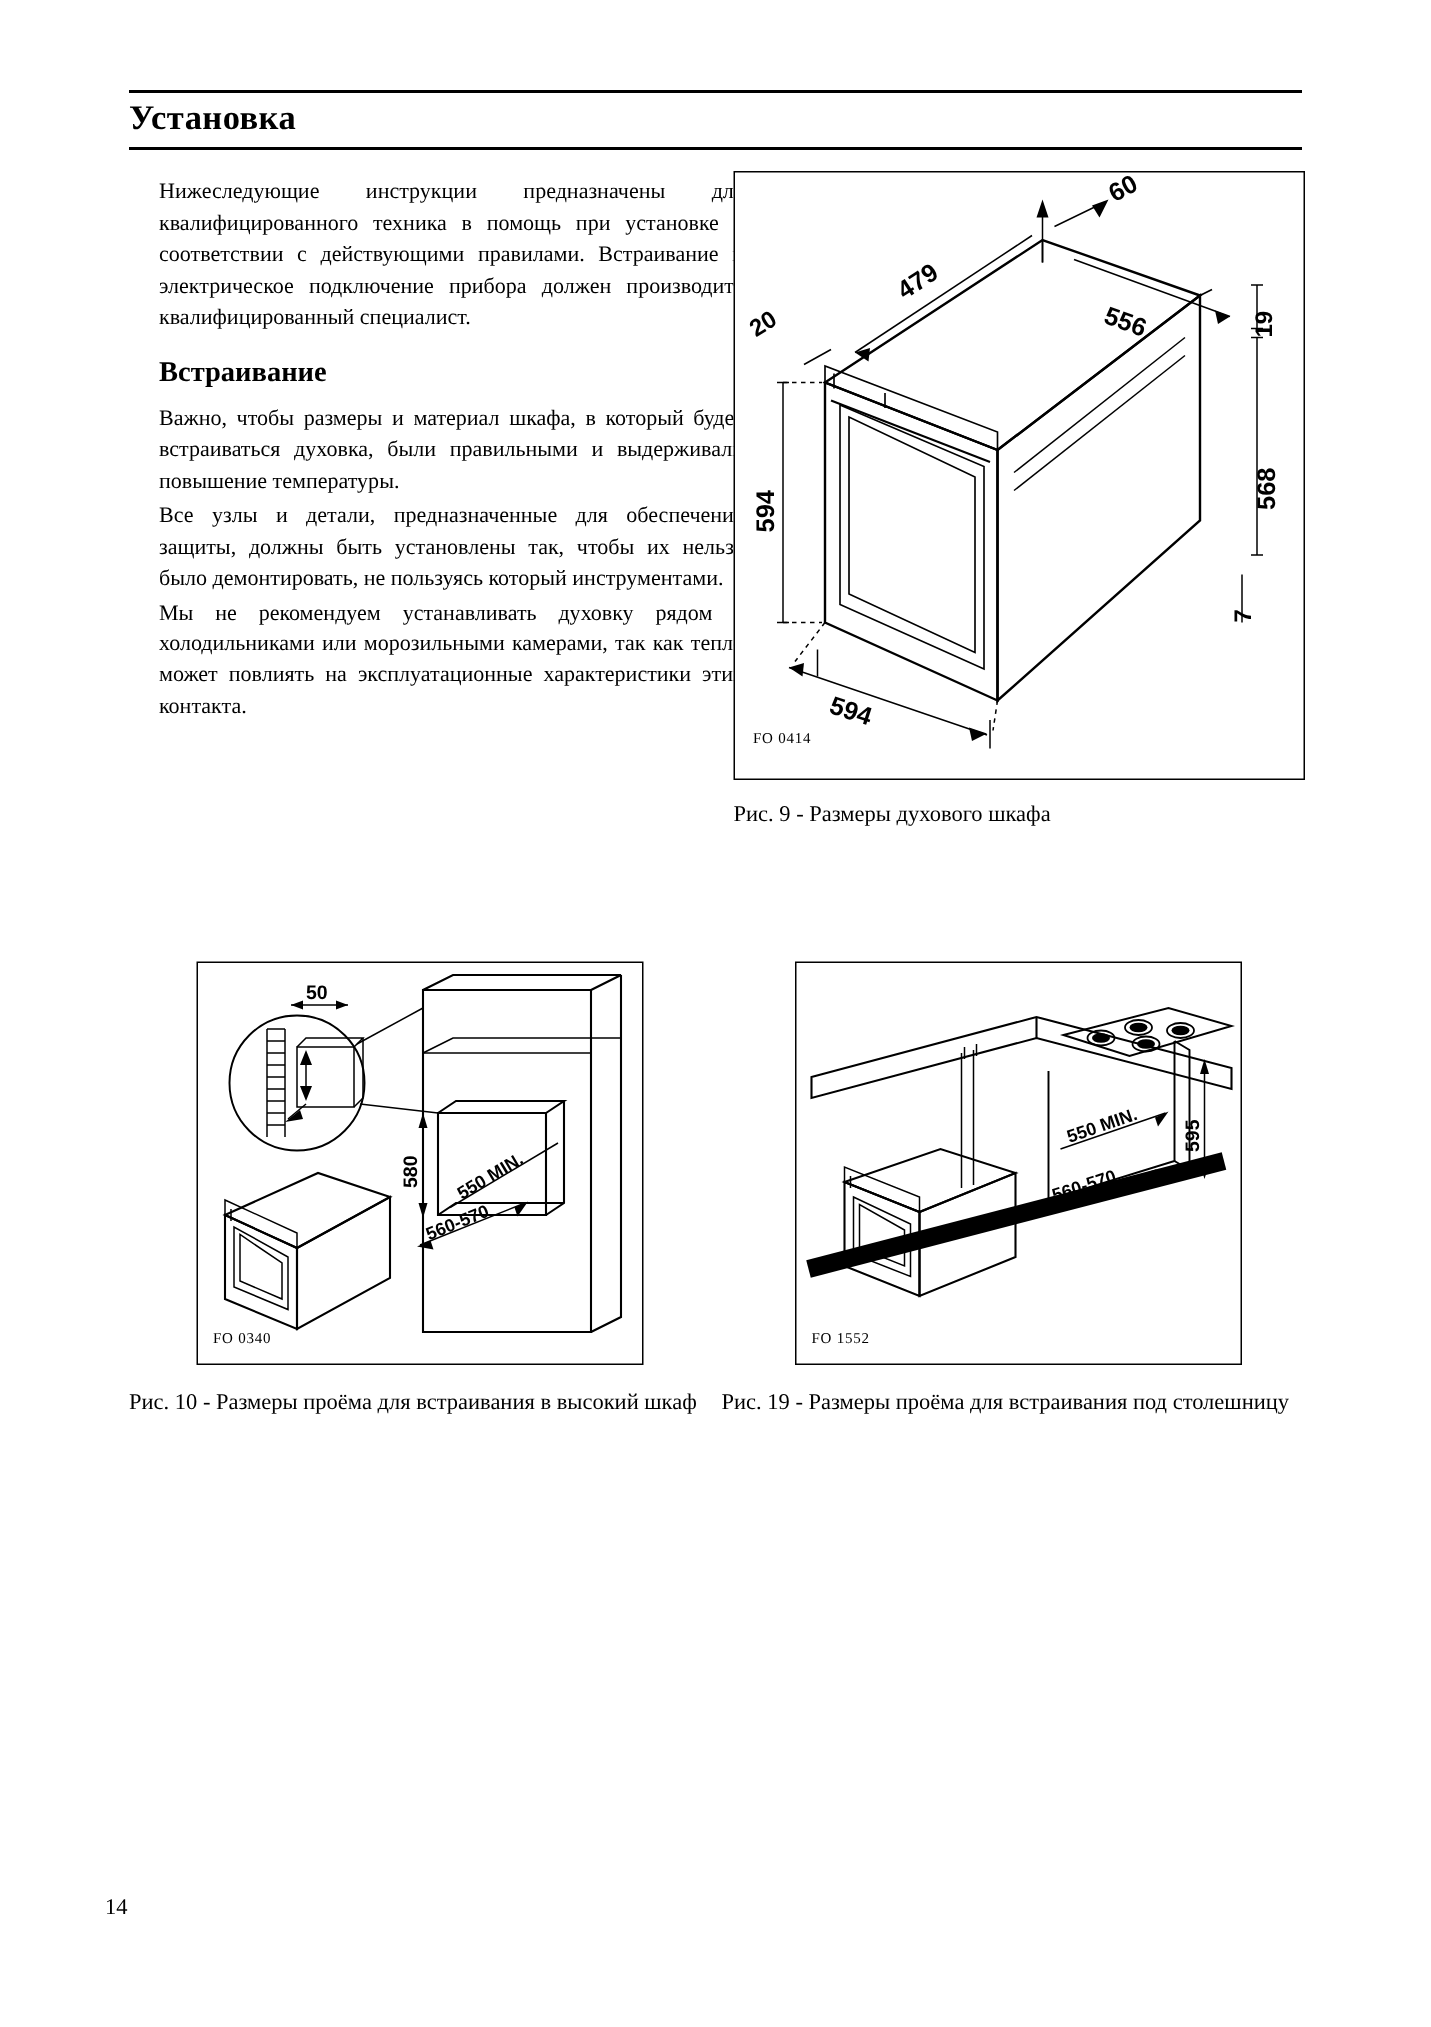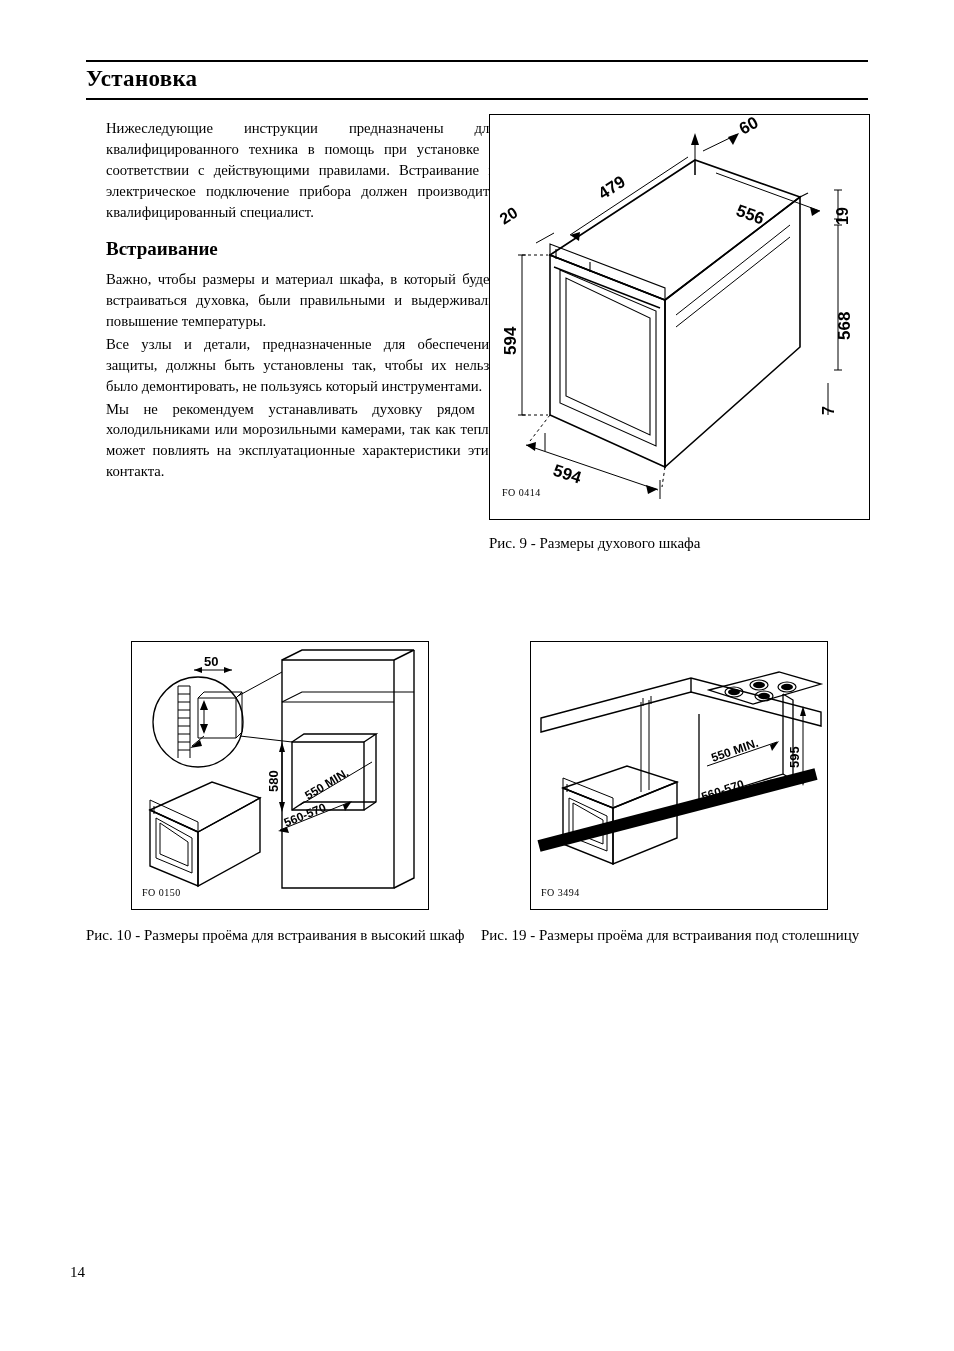--- a/index.html
+++ b/index.html
@@ -312,21 +312,21 @@
 
       <g class="ln" stroke-width="1">
         <path d="M148 188 L218 160"></path>
       </g>
       <g fill="#000">
         <polygon points="146,189 155,185 157,191"></polygon>
         <polygon points="220,159 211,163 213,169"></polygon>
       </g>
       <text class="dimtxt" x="154" y="185" font-size="12" transform="rotate(-22 154 185)">560-570</text>
     </svg>
-    <div class="fig-code" style="left:10px; top:245px;">FO 0150</div>
+    <div class="fig-code" style="left:10px; top:245px;">FO 0340</div>
   </div>
   <div class="caption cap10">Рис. 10 - Размеры проёма для встраивания в высокий шкаф</div>
 
   <div class="fig-box fig11">
     <svg width="296" height="267" viewBox="0 0 296 267">
 
       <g class="ln" stroke-width="1.4">
         <path d="M10 76 L160 36 L290 70 L290 84 L160 50 L10 90 Z" fill="#fff"></path>
         <path d="M160 36 L160 50"></path>
       </g>
@@ -394,18 +394,18 @@
 
       <g class="ln" stroke-width="1">
         <path d="M166 162 L240 138"></path>
       </g>
       <g fill="#000">
         <polygon points="164,163 173,159 175,165"></polygon>
         <polygon points="242,137 233,141 235,147"></polygon>
       </g>
       <text class="dimtxt" x="172" y="159" font-size="12" transform="rotate(-18 172 159)">560-570</text>
     </svg>
-    <div class="fig-code" style="left:10px; top:245px;">FO 3494</div>
+    <div class="fig-code" style="left:10px; top:245px;">FO 1552</div>
   </div>
   <div class="caption cap11">Рис. 19 - Размеры проёма для встраивания под столешницу</div>
 
   <div class="page-number">14</div>
 </div>
 
 </body></html>

